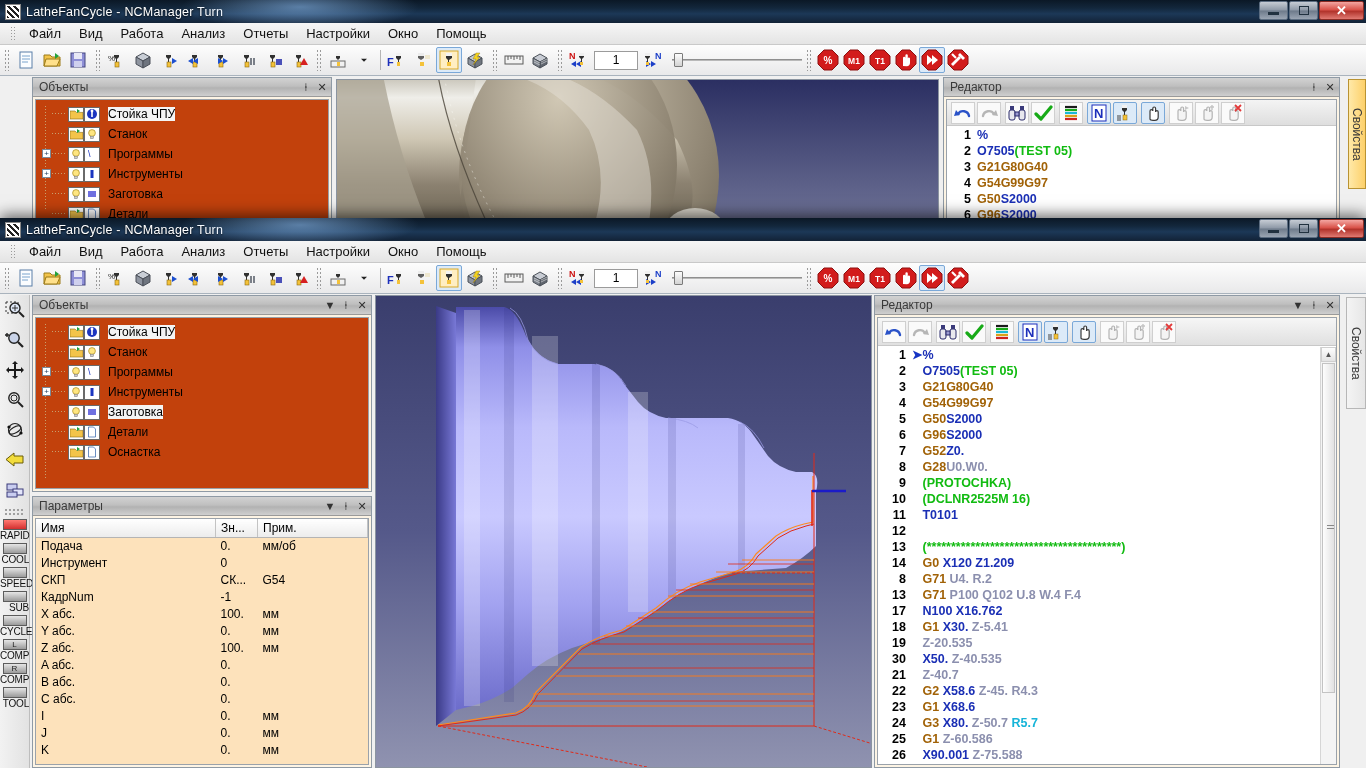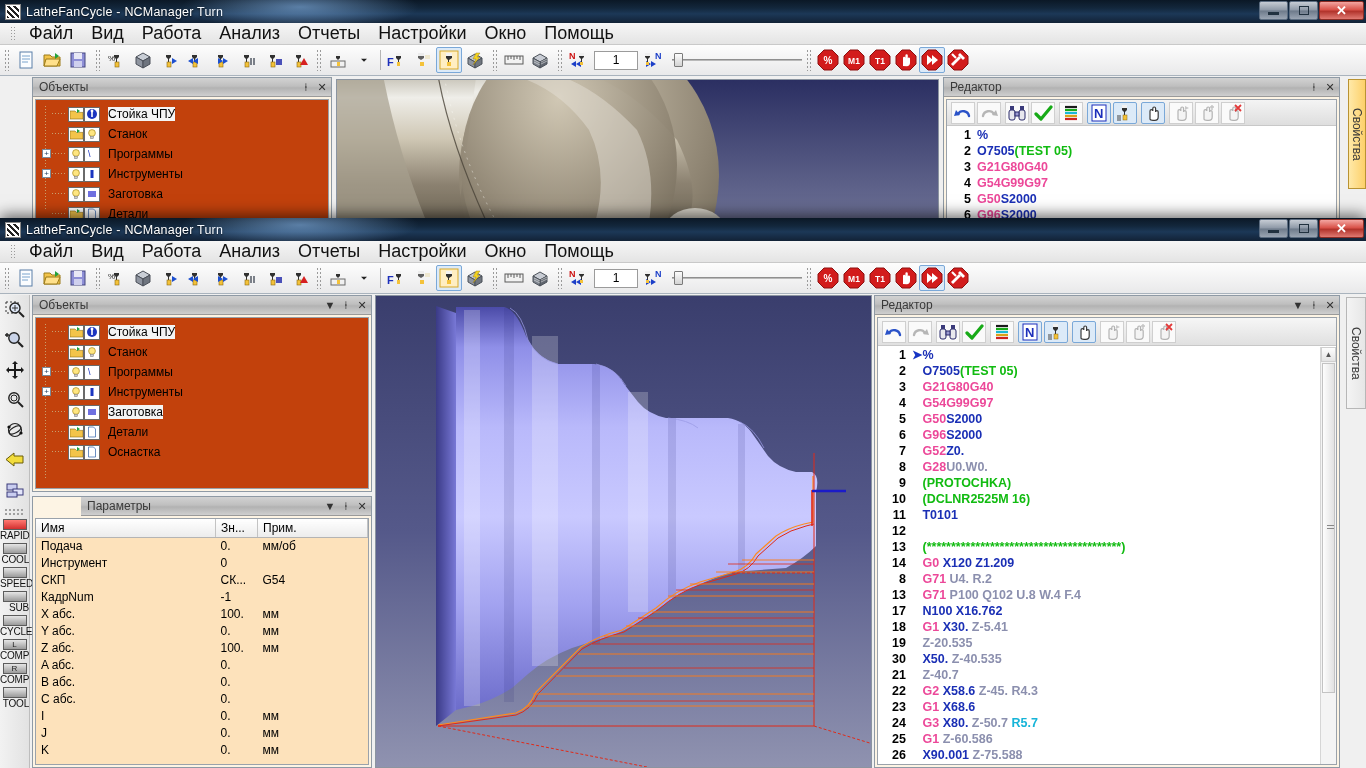--- a/index.html
+++ b/index.html
@@ -56,21 +56,21 @@
 
   
   .menubar {
     height: 22px; background: linear-gradient(180deg,#f6f6f6,#e4e4e4);
     display: flex; align-items: center; border-bottom: 1px solid #c9c9c9;
     padding-left: 10px;
   }
   .menubar .grip { width: 5px; height: 16px; margin-right: 5px;
     background-image: radial-gradient(#9a9a9a 40%, transparent 41%);
     background-size: 3px 3px; }
-  .menu-item { padding: 2px 9px; font-size: 18px; color: #111; }
+  .menu-item { padding: 2px 9px; font-size: 13px; color: #111; }
 
   
   .toolbar {
     height: 31px; background: linear-gradient(180deg,#fdfdfd,#e9e9ea);
     display: flex; align-items: center; border-bottom: 1px solid #a9b3bd;
   }
   .tb-sep { width: 5px; height: 22px; margin: 0 4px;
     background-image: radial-gradient(#9a9a9a 40%, transparent 41%);
     background-size: 3px 4px; }
   .tbtn { width: 26px; height: 26px; display:flex; align-items:center; justify-content:center; position: relative;}
@@ -134,21 +134,21 @@
   .vsep { height:8px; margin:3px 4px;
     background-image: radial-gradient(#a0a0a0 40%, transparent 41%); background-size:4px 4px;}
   .swatch { width:24px; height:11px; margin:2px auto 0; border:1px solid #5c5c5c; }
   .swlbl { font-size:10px; text-align:right; color:#111; font-family:"Liberation Sans",sans-serif; letter-spacing:-0.2px;}
 
   
   .code { position:absolute; left:2px; right:2px; top:44px; bottom:2px; background:#fff; overflow:hidden; font-family:"Liberation Sans", sans-serif;}
   .cline { height: 16px; line-height:16px; font-size:12.5px; font-weight:bold; white-space:pre; }
   .cline .ln { display:inline-block; width:26px; text-align:right; color:#000; font-weight:bold; margin-right:6px;}
   .cline .arr { color:#1634c4; }
-  .k-g { color:#ec4899; }
+  .k-g { color:#a16207; }
   .k-a { color:#8b8fae; }
   .k-c { color:#11bb11; }
   .k-r { color:#16b4d8; }
   .k-b { color:#1a2fb5; }
 
   
   .code-sm .cline { height:16px; line-height:16px; font-size:12.5px;}
   .code-sm .cline .ln { width:22px; }
 
   
@@ -1143,21 +1143,21 @@
                     <path d="M2.5 1h5l2 2v8h-7z" fill="#fff" stroke="#2b5fa8" stroke-width=".7"></path>
                   </svg>
                 </span>
               </span>
               <span class="lbl">Оснастка</span>
             </div>
           </div>
         </div>
     </div>
 
-    <div class="panel" style="left:32px;top:278px;width:340px;height:272px;padding-left:48px;">
+    <div class="panel" style="left:32px;top:278px;width:340px;height:272px;">
       <div class="panel-head">
         <span>Параметры</span>
         <span class="sp"></span>
         <div class="hbtn">▼</div>
         <div class="hbtn">⍿</div>
         <div class="hbtn">✕</div>
       </div>
       <div class="panel-body" style="background:#fde2bb;">
         <table class="ptable" id="ptable">
           <thead>

